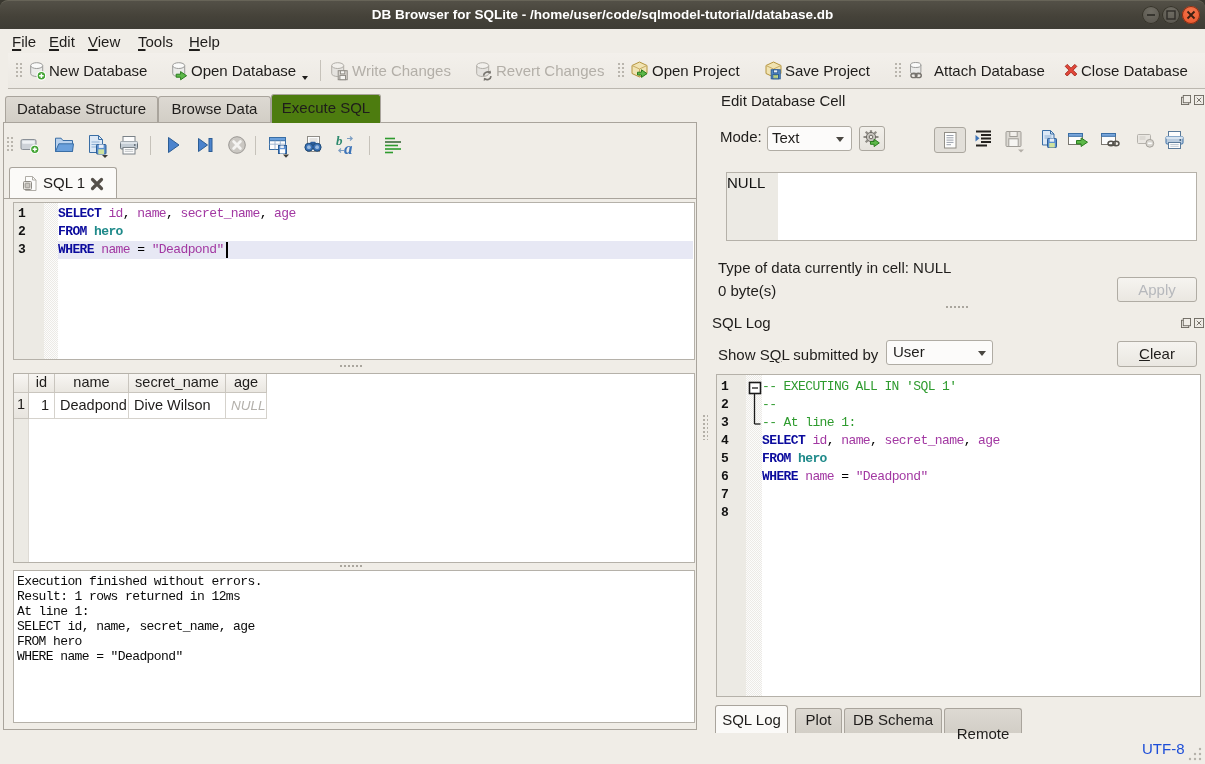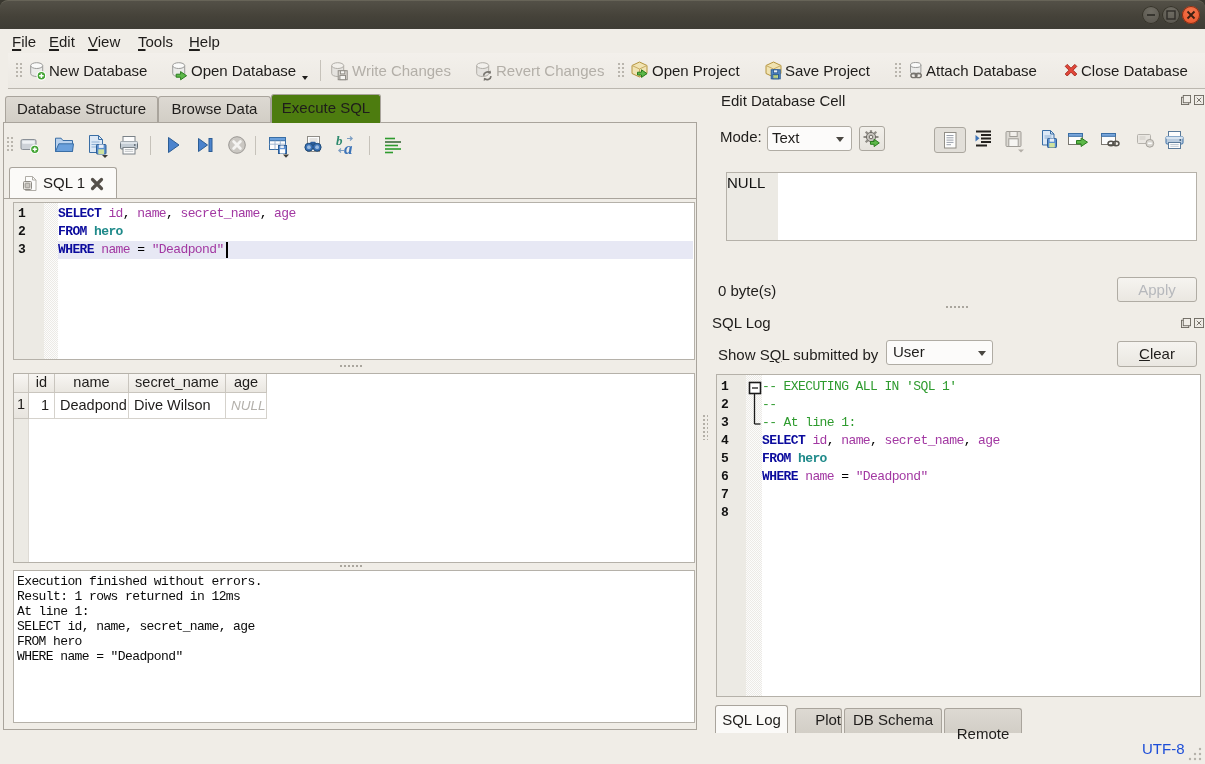--- a/index.html
+++ b/index.html
@@ -109,20 +109,21 @@
 .btab.active { background:#fbfaf8; }
 
 #utf8 { position:absolute; left:1142px; top:740px; color:#1d4ed8; }
 
 </style>
 </head>
 <body>
 
 <div id="titlebar-bg" style="position:absolute;left:0;top:0;width:1205px;height:14px;background:#3a3830;"></div>
 <div id="titlebar">
+  <div class="title">DB Browser for SQLite - /home/user/code/sqlmodel-tutorial/database.db</div>
   <div class="winbtn mn">
       <svg width="18" height="18">
         <line x1="5" y1="9" x2="13" y2="9" stroke="#2f2d28" stroke-width="1.7"></line>
       </svg>
     </div>
   <div class="winbtn mx">
       <svg width="18" height="18">
         <rect x="5" y="5" width="8" height="8" fill="none" stroke="#2f2d28" stroke-width="1.4"></rect>
       </svg>
     </div>
@@ -206,21 +207,21 @@
     </div>
   <div class="thandle" style="left:886px"></div>
   <div class="tbtn" style="left:901px">
       <svg id="i-attach" width="14" height="19" viewBox="0 0 14 19">
         <path d="M1.5 4 V10.8 a5.2 2.5 0 0 0 10.4 0 V4" fill="#ebebe9" stroke="#9b9b99"></path>
         <ellipse cx="6.7" cy="4" rx="5.2" ry="2.5" fill="#fafaf9" stroke="#9b9b99"></ellipse>
         <ellipse cx="4.9" cy="14.4" rx="3" ry="2.2" fill="none" stroke="#77746e" stroke-width="1.4"></ellipse>
         <ellipse cx="9.3" cy="14.4" rx="3" ry="2.2" fill="none" stroke="#77746e" stroke-width="1.4"></ellipse>
         <line x1="6" y1="14.4" x2="8.2" y2="14.4" stroke="#77746e" stroke-width="1.4"></line>
       </svg>
-      <span style="margin-left:3px">Attach Database</span>
+      <span style="margin-left:11px">Attach Database</span>
     </div>
   <div class="tbtn" style="left:1056px">
       <svg id="i-closedb" width="14" height="15" viewBox="0 0 14 15">
         <path d="M1.2 3.4 L3.2 1.4 L7 5.2 L10.8 1.4 L12.8 3.4 L9 7.2 L12.8 11 L10.8 13 L7 9.2 L3.2 13 L1.2 11 L5 7.2 Z" fill="#e2473a" stroke="#a32517" stroke-width="0.9" stroke-linejoin="round"></path>
       </svg>
       <span style="margin-left:3px">Close Database</span>
     </div>
 </div>
 
 <div class="maintab" style="left:5px; top:96px; width:153px; height:26px;">Database Structure</div>
@@ -430,20 +431,21 @@
       <circle cx="16.3" cy="10" r="0.9" fill="#3a5a7a"></circle>
       <rect x="4.5" y="12.5" width="12" height="6" fill="#fdfdfd" stroke="#5a7a9a"></rect>
       <path d="M6.3 14.5h8.4M6.3 16.3h8.4" stroke="#b8c4d0" stroke-width="0.9"></path>
     </svg>
 
   <div id="nullbox">
     <div class="strip"></div>
     <div class="nulltxt">NULL</div>
   </div>
 
+  <div class="abs" style="left:6px; top:171px;">Type of data currently in cell: NULL</div>
   <div class="abs" style="left:6px; top:194px;">0 byte(s)</div>
   <div class="btn dis" style="left:405px; top:177px; width:80px; height:25px; padding-top:3px;margin-top:12px;">Apply</div>
 
   <div class="hsplit" style="left:233px; top:217px;"></div>
 
   <div class="abs" style="left:0px; top:226px;">SQL Log</div>
   <div class="dockbtns" style="left:469px; top:230px;">
     <svg width="10" height="10" viewBox="0 0 11 11">
         <rect x="0.5" y="2.5" width="8" height="8" fill="none" stroke="#6b675f"></rect>
         <rect x="2.5" y="0.5" width="8" height="8" fill="#f0ede7" stroke="#6b675f"></rect>
@@ -479,21 +481,21 @@
     </svg>
     <div class="code" style="top:3px"><span class="cmt">-- EXECUTING ALL IN 'SQL 1'</span></div>
     <div class="code" style="top:21px"><span class="cmt">--</span></div>
     <div class="code" style="top:39px"><span class="cmt">-- At line 1:</span></div>
     <div class="code" style="top:57px"><span class="kw">SELECT</span> <span class="idf">id</span>, <span class="idf">name</span>, <span class="idf">secret_name</span>, <span class="idf">age</span></div>
     <div class="code" style="top:75px"><span class="kw">FROM</span> <span class="tbl">hero</span></div>
     <div class="code" style="top:93px"><span class="kw">WHERE</span> <span class="idf">name</span> = <span class="idf">"Deadpond"</span></div>
   </div>
 
   <div class="btab active" style="left:3px; top:617px; width:73px; height:28px; padding-top:5px;">SQL Log</div>
-  <div class="btab" style="left:83px; top:620px; width:47px; height:25px; padding-top:2px;text-align:right;">Plot</div>
+  <div class="btab" style="left:83px; top:620px; width:47px; height:25px; padding-top:2px;">Plot</div>
   <div class="btab" style="left:132px; top:620px; width:98px; height:25px; padding-top:2px;">DB Schema</div>
   <div class="btab" style="left:232px; top:620px; width:78px; height:25px; padding-top:16px;">Remote</div>
 </div>
 
 <div id="utf8">UTF-8</div>
 <svg id="gripsvg" style="position:absolute;right:2px;bottom:2px" width="16" height="16">
     <g fill="#b5b1a9">
       <circle cx="13" cy="3" r="1.2"></circle>
       <circle cx="8" cy="8" r="1.2"></circle>
       <circle cx="13" cy="8" r="1.2"></circle>

